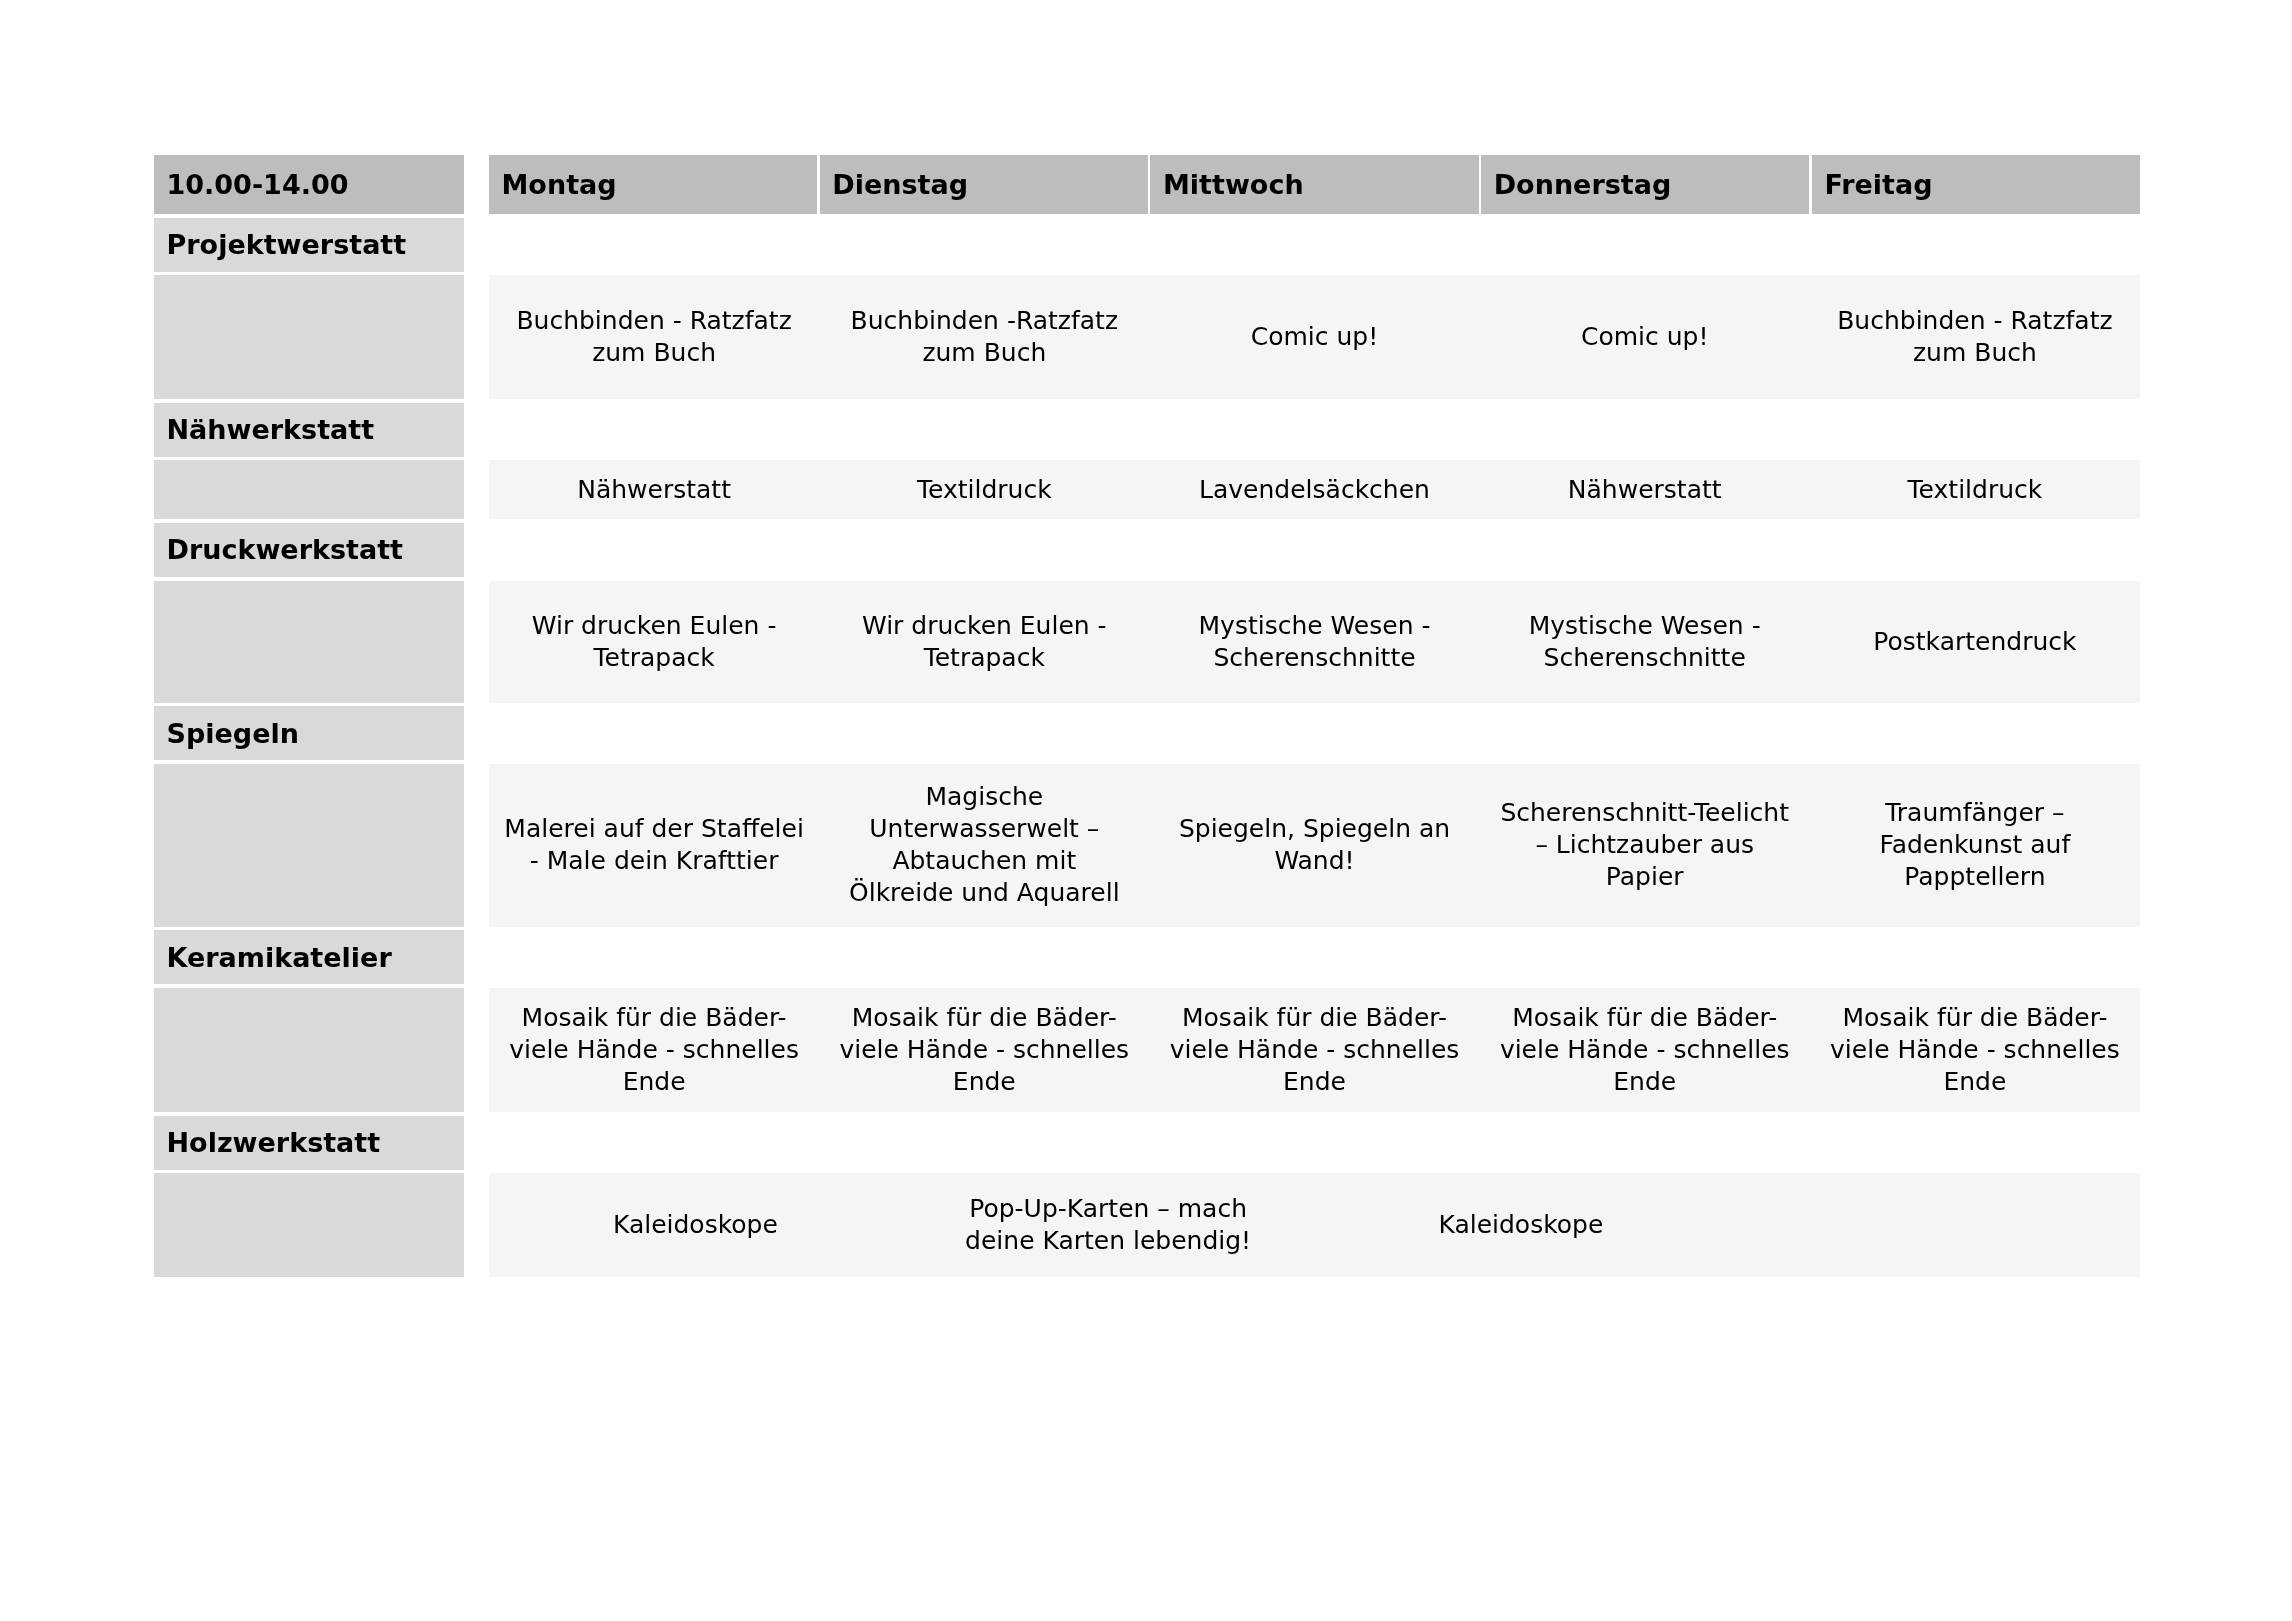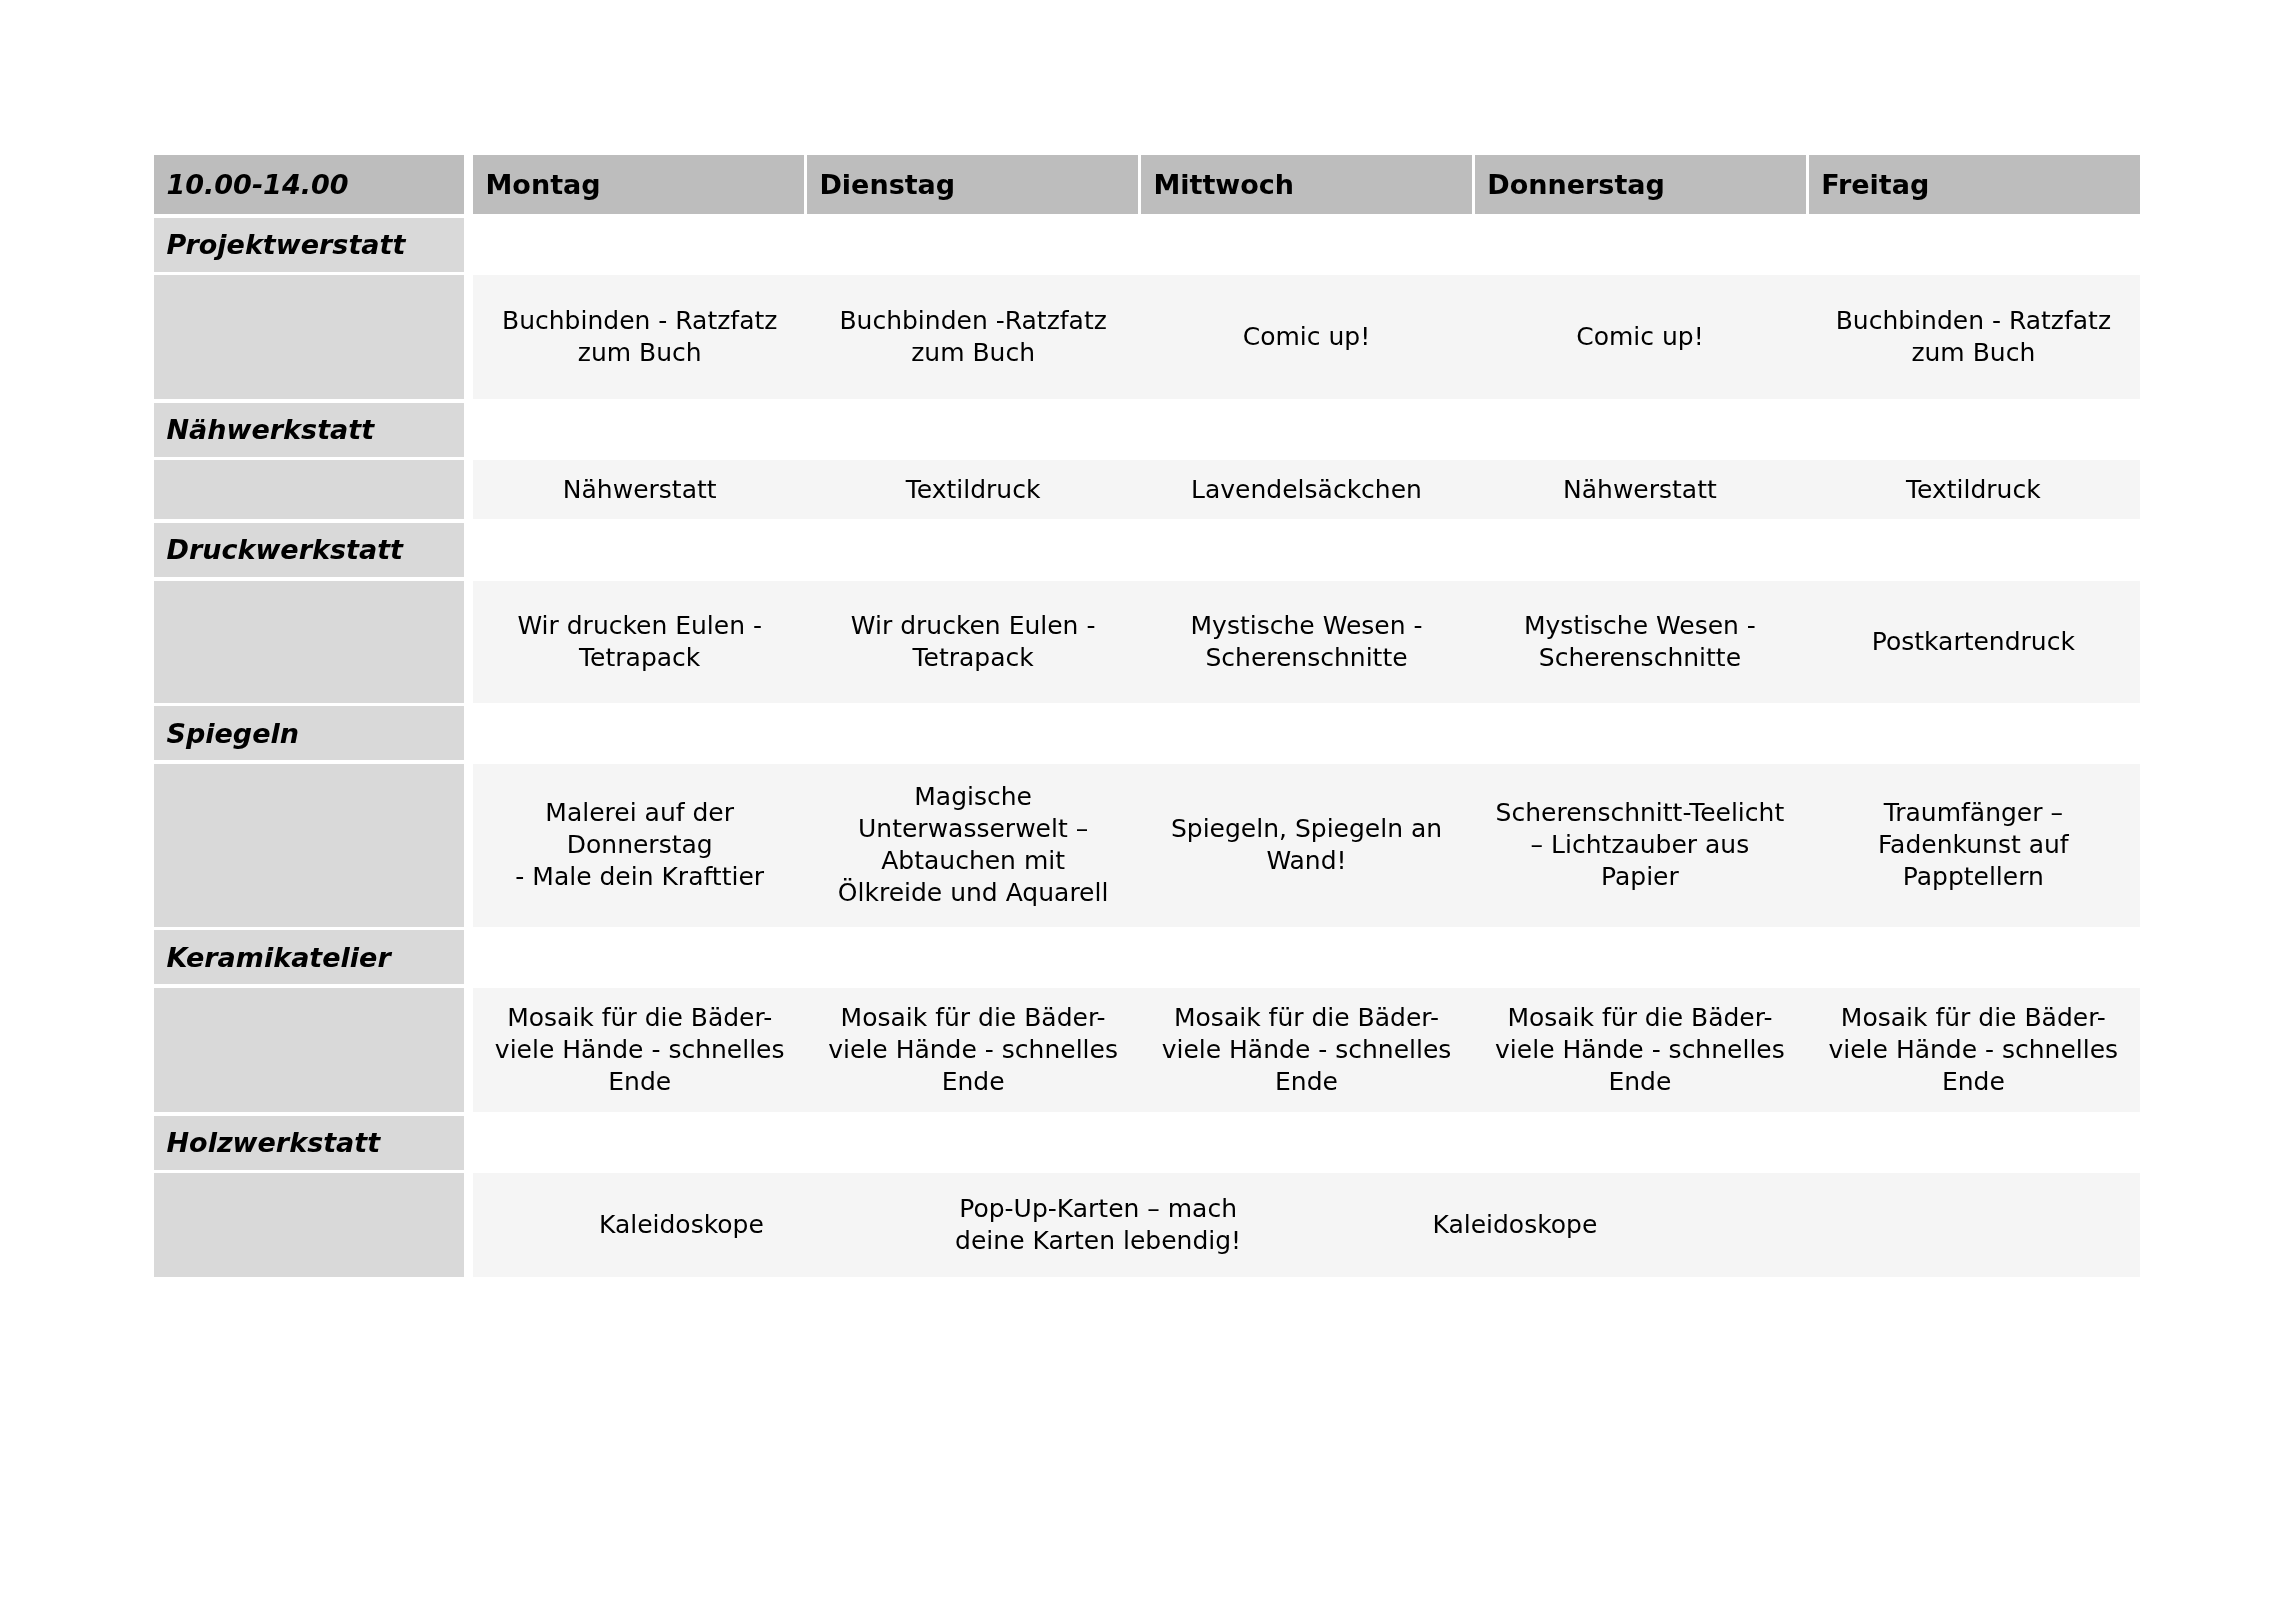--- a/index.html
+++ b/index.html
@@ -23,26 +23,25 @@
     flex-direction: column;
     gap: 3.6px;
   }
   .row {
     display: flex;
     flex: none;
   }
   .c0 {
     width: 310px;
     flex: none;
-    margin-right: 9px;
+    margin-right: 25px;
     box-sizing: border-box;
     display: flex;
     align-items: center;
     padding-left: 12.5px;
-    font-style: italic;
   }
   .days {
     flex: 1 1 auto;
     display: flex;
   }
   
   .row.header { height: 59px; }
   .row.header .c0 {
     background: #bdbdbd;
     font-weight: bold;
@@ -147,21 +146,21 @@
         <div class="day">Postkartendruck</div>
       </div>
     </div>
     <div class="row label">
       <div class="c0">Spiegeln</div>
       <div class="days"></div>
     </div>
     <div class="row content" style="height: 163px;">
       <div class="c0"></div>
       <div class="days">
-        <div class="day">Malerei auf der Donnerstag
+        <div class="day">Malerei auf der Staffelei
 - Male dein Krafttier</div>
         <div class="day">Magische
 Unterwasserwelt –
 Abtauchen mit
 Ölkreide und Aquarell</div>
         <div class="day">Spiegeln, Spiegeln an
 Wand!</div>
         <div class="day">Scherenschnitt-Teelicht
 – Lichtzauber aus
 Papier</div>

